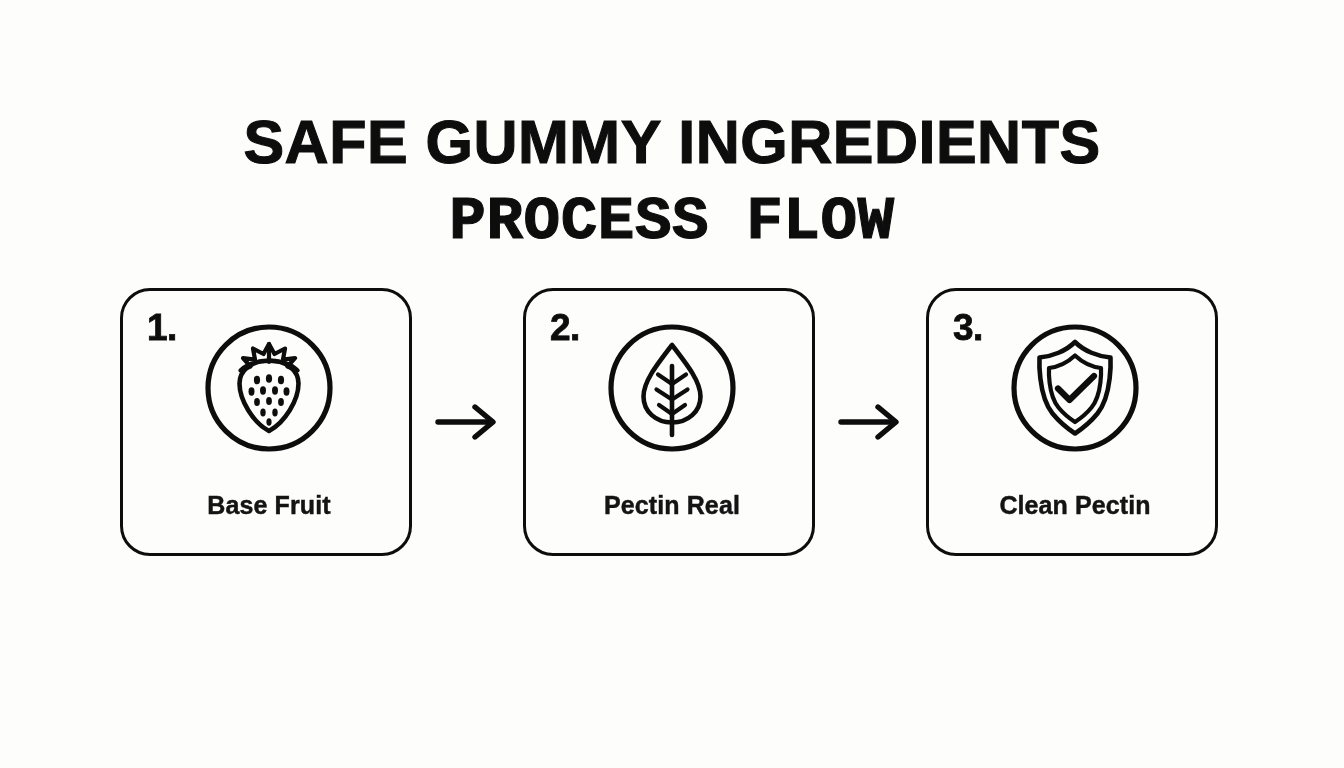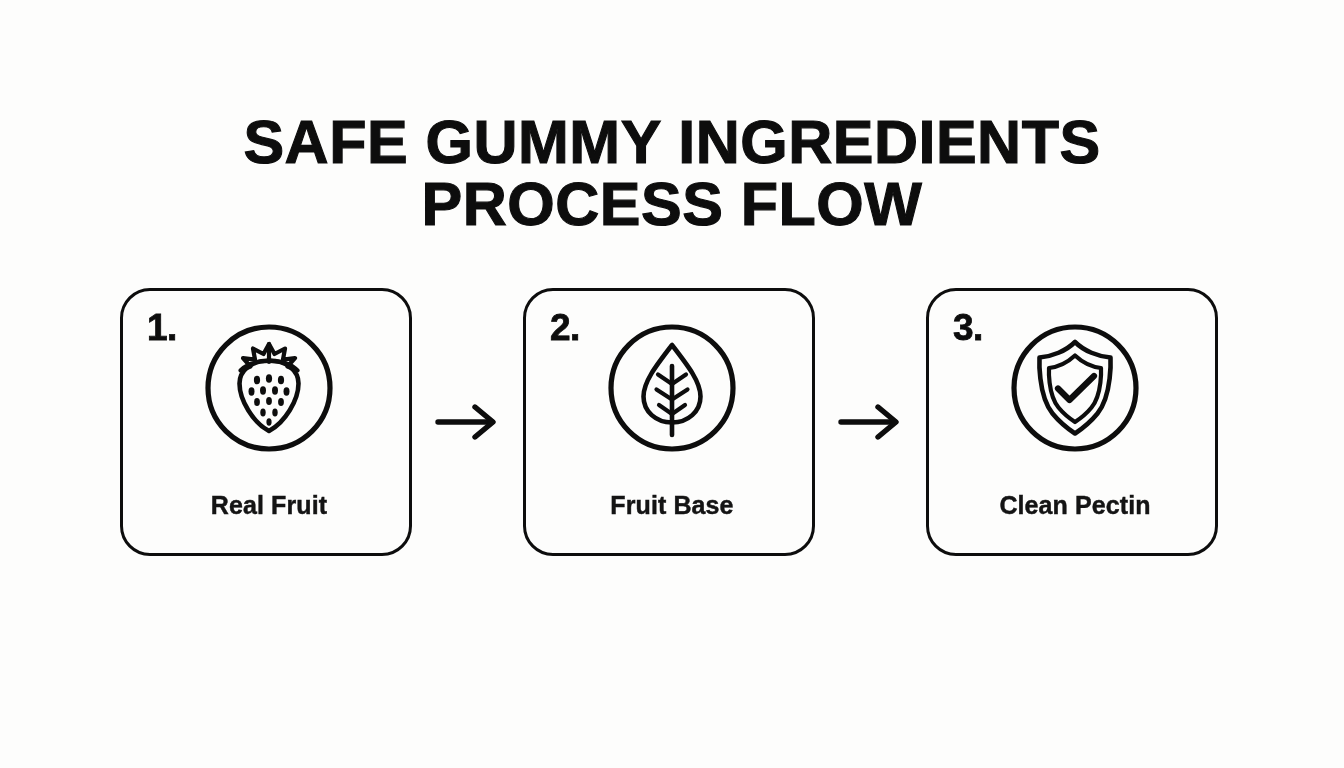--- a/index.html
+++ b/index.html
@@ -38,21 +38,21 @@
     display: block;
     font-family: "Liberation Sans", "DejaVu Sans", sans-serif;
     font-size: 61px;
     line-height: 60px;
     font-weight: 700;
     letter-spacing: 0.5px;
     color: #0d0d0d;
     text-transform: uppercase;
     -webkit-text-stroke: 1.1px #0d0d0d;
   }
-  .title-line-2 { margin-top: 2px; }
+  .title-line-2 { margin-top: 20px; font-family: Liberation Mono, monospace; }
 
   
   .flow-row {
     position: absolute;
     top: 288px;
     left: 120px;
     width: 1098px;
     height: 268px;
     display: flex;
     flex-direction: row;
@@ -158,21 +158,21 @@
             <ellipse cx="53" cy="79" rx="2.9" ry="4.1"></ellipse>
             <ellipse cx="65" cy="78" rx="2.9" ry="4.1"></ellipse>
             <ellipse cx="77" cy="79" rx="2.9" ry="4.1"></ellipse>
             <ellipse cx="59" cy="89.5" rx="2.7" ry="3.9"></ellipse>
             <ellipse cx="71" cy="89.5" rx="2.7" ry="3.9"></ellipse>
             <ellipse cx="65" cy="99" rx="2.6" ry="3.7"></ellipse>
           </g>
         </svg>
       </div>
 
-      <div class="card-label">Real Fruit</div>
+      <div class="card-label">Base Fruit</div>
     </div>
 
     <div class="arrow">
       <svg width="66" height="40" viewBox="0 0 66 40" fill="none" stroke="#0d0d0d" stroke-width="5.4" stroke-linecap="round" stroke-linejoin="round">
         <line x1="3" y1="20" x2="57" y2="20"></line>
         <polyline points="40,5 58,20 40,35"></polyline>
       </svg>
     </div>
 
     <div class="card">
@@ -192,21 +192,21 @@
 
           <line x1="65" y1="61" x2="51" y2="51.5" stroke-width="4.2"></line>
           <line x1="65" y1="61" x2="79" y2="51.5" stroke-width="4.2"></line>
           <line x1="65" y1="76.5" x2="49.5" y2="66.5" stroke-width="4.2"></line>
           <line x1="65" y1="76.5" x2="80.5" y2="66.5" stroke-width="4.2"></line>
           <line x1="65" y1="91" x2="52" y2="82" stroke-width="4.2"></line>
           <line x1="65" y1="91" x2="78" y2="82" stroke-width="4.2"></line>
         </svg>
       </div>
 
-      <div class="card-label">Fruit Base</div>
+      <div class="card-label">Pectin Real</div>
     </div>
 
     <div class="arrow">
       <svg width="66" height="40" viewBox="0 0 66 40" fill="none" stroke="#0d0d0d" stroke-width="5.4" stroke-linecap="round" stroke-linejoin="round">
         <line x1="3" y1="20" x2="57" y2="20"></line>
         <polyline points="40,5 58,20 40,35"></polyline>
       </svg>
     </div>
 
     <div class="card">

